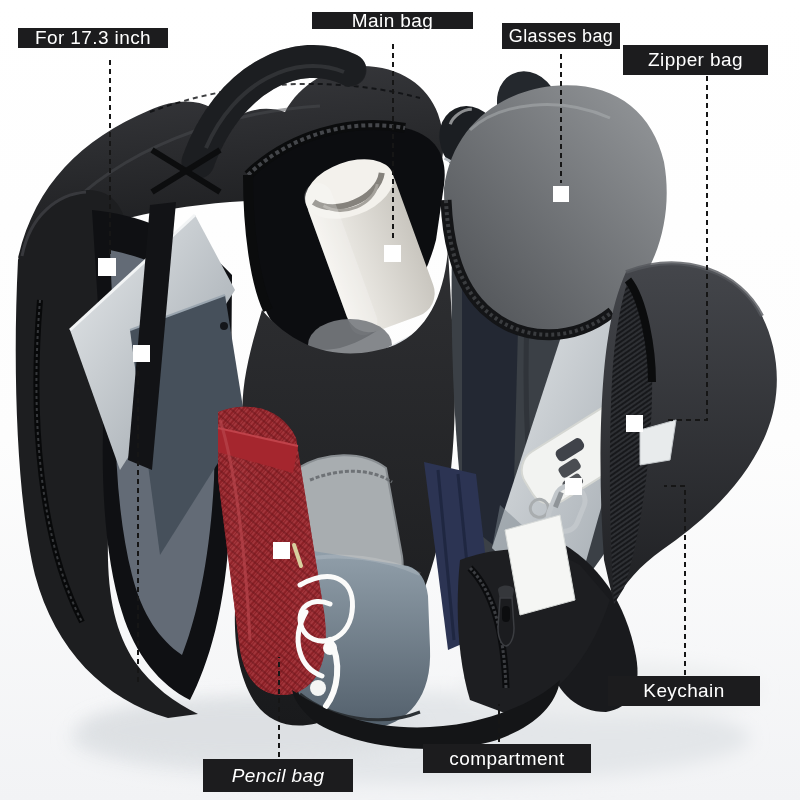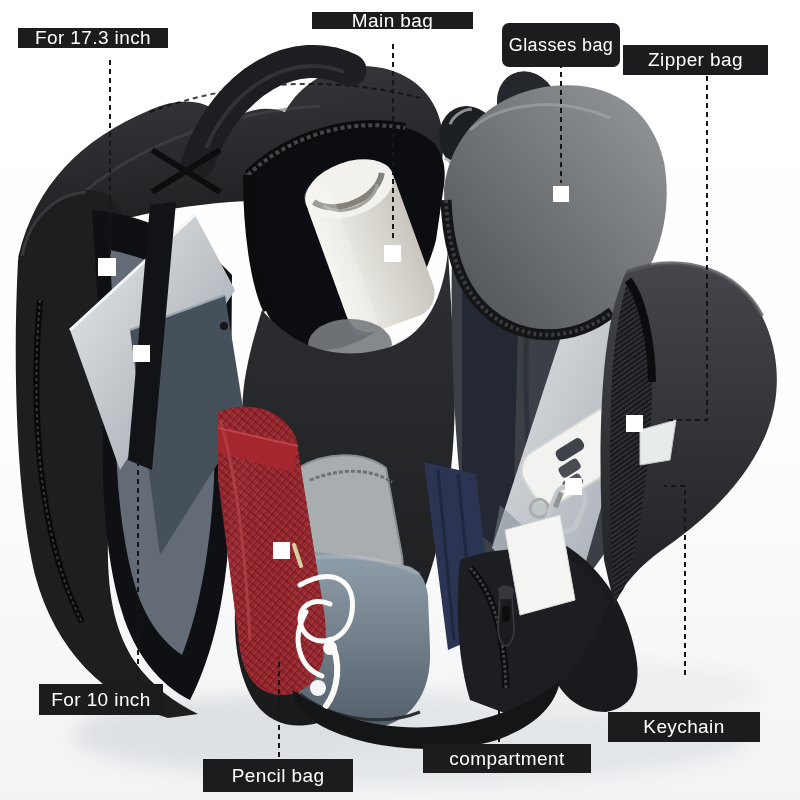--- a/index.html
+++ b/index.html
@@ -249,20 +249,19 @@
     <rect x="384" y="245" width="17" height="17"></rect>
     <rect x="553" y="186" width="16" height="16"></rect>
     <rect x="626" y="415" width="17" height="17"></rect>
     <rect x="565" y="478" width="17" height="17"></rect>
     <rect x="273" y="542" width="17" height="17"></rect>
   </g>
 </svg>
 
 <div class="label" style="left:18px;top:28px;width:150px;height:20px;">For 17.3 inch</div>
 <div class="label" style="left:312px;top:12px;width:161px;height:17px;">Main bag</div>
-<div class="label" style="left:502px;top:23px;width:118px;height:44px;font-size:18px;border-radius:7px;">Glasses bag</div>
+<div class="label" style="left:502px;top:23px;width:118px;height:26px;font-size:18px;">Glasses bag</div>
 <div class="label" style="left:623px;top:45px;width:145px;height:30px;">Zipper bag</div>
-<div class="label" style="left:39px;top:684px;width:124px;height:31px;">For 10 inch</div>
-<div class="label" style="left:203px;top:759px;width:150px;height:33px;">Pencil bag</div>
+<div class="label" style="left:203px;top:759px;width:150px;height:33px;font-style:italic;">Pencil bag</div>
 <div class="label" style="left:423px;top:744px;width:168px;height:29px;">compartment</div>
-<div class="label" style="left:608px;top:676px;width:152px;height:30px;margin-top:36px;">Keychain</div>
+<div class="label" style="left:608px;top:676px;width:152px;height:30px;">Keychain</div>
 
 </div>
 
 </body></html>

